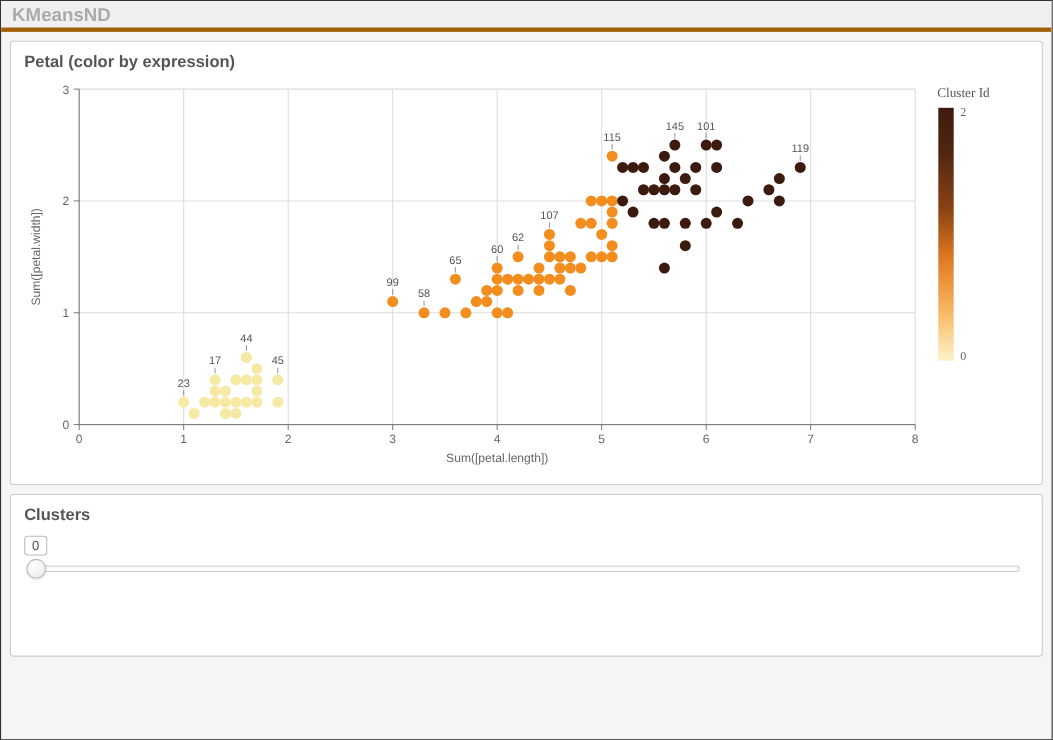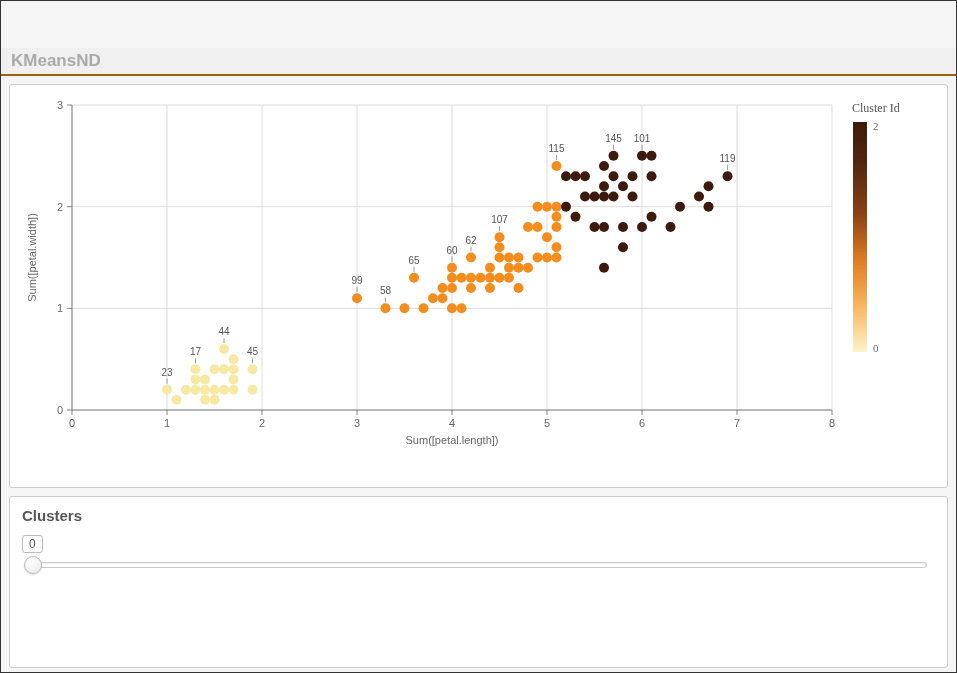--- a/index.html
+++ b/index.html
@@ -1,21 +1,21 @@
 <!DOCTYPE html>
 <html><head>
 <meta charset="utf-8">
 <style>
   * { box-sizing: border-box; }
   html, body { margin: 0; padding: 0; font-family: -apple-system, "Segoe UI", Arial, sans-serif; }
   body { width: 957px; height: 673px; background: #f5f5f5; border: 1px solid #333; }
-  .app-title-bar { height: 28px; padding: 3px 10px; background: #f0f0f0; border-bottom: 2px solid #a16207; font-size: 17px; color: #aaa; font-weight: 600; margin-top: 47px; }
+  .app-title-bar { height: 28px; padding: 3px 10px; background: #f0f0f0; border-bottom: 4px solid #a16207; font-size: 17px; color: #aaa; font-weight: 600; }
   .panel { background: #fff; border: 1px solid #ccc; border-radius: 3px; margin: 8px; padding: 10px 12px; }
   .chart-panel { height: 404px; position: relative; }
-  .slider-panel { height: 172px; }
+  .slider-panel { height: 148px; }
   .chart-title { font-size: 15px; font-weight: 700; color: #555; margin-bottom: 6px; }
   .chart-body { display: flex; height: 355px; }
   .plot-col { flex: 0 0 820px; position: relative; }
   .legend-col { flex: 1; padding-left: 10px; padding-top: 6px; font-family: Liberation Serif, serif; }
   svg { display: block; }
   .axis-line, .tick-line { stroke: #666; stroke-width: 0.8; }
   .grid-line { stroke: #ddd; stroke-width: 1; }
   .tick-label { font-size: 11px; fill: #666; }
   .axis-label { font-size: 11px; fill: #666; }
   .point-label { font-size: 10px; fill: #555; text-anchor: middle; }
@@ -31,20 +31,21 @@
   .slider-thumb { position: absolute; left: 2px; top: 1px; width: 18px; height: 18px; background: radial-gradient(circle at 35% 30%, #fff, #e8e8e8); border: 1px solid #bbb; border-radius: 50%; box-shadow: 0 1px 2px rgba(0,0,0,0.15); }
 </style>
 </head>
 <body>
 
 <div class="app-title-bar">
   <span>KMeansND</span>
 </div>
 
 <div class="panel chart-panel">
+  <div class="chart-title">Petal (color by expression)</div>
   <div class="chart-body">
     <div class="plot-col">
       <svg id="plot-svg" width="820" height="355">
           <line x1="50" x2="50" y1="10" y2="315" class="grid-line"></line>
           <line x1="145" x2="145" y1="10" y2="315" class="grid-line"></line>
           <line x1="240" x2="240" y1="10" y2="315" class="grid-line"></line>
           <line x1="335" x2="335" y1="10" y2="315" class="grid-line"></line>
           <line x1="430" x2="430" y1="10" y2="315" class="grid-line"></line>
           <line x1="525" x2="525" y1="10" y2="315" class="grid-line"></line>
           <line x1="620" x2="620" y1="10" y2="315" class="grid-line"></line>

